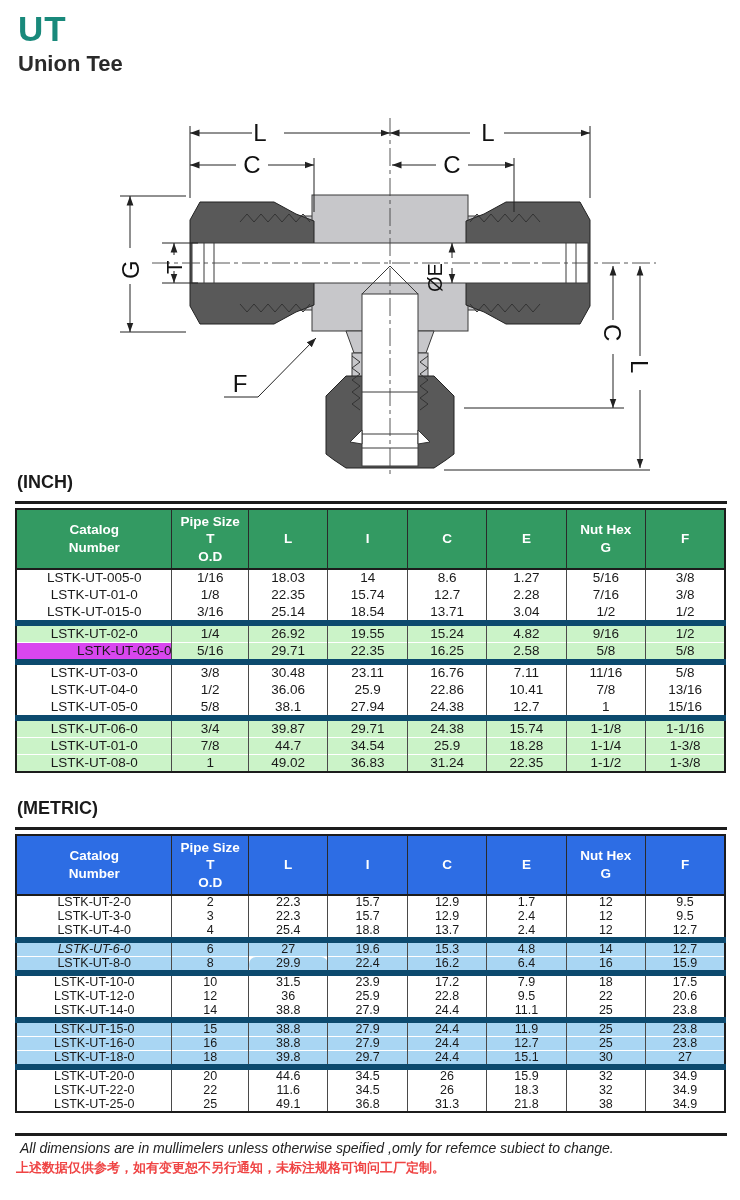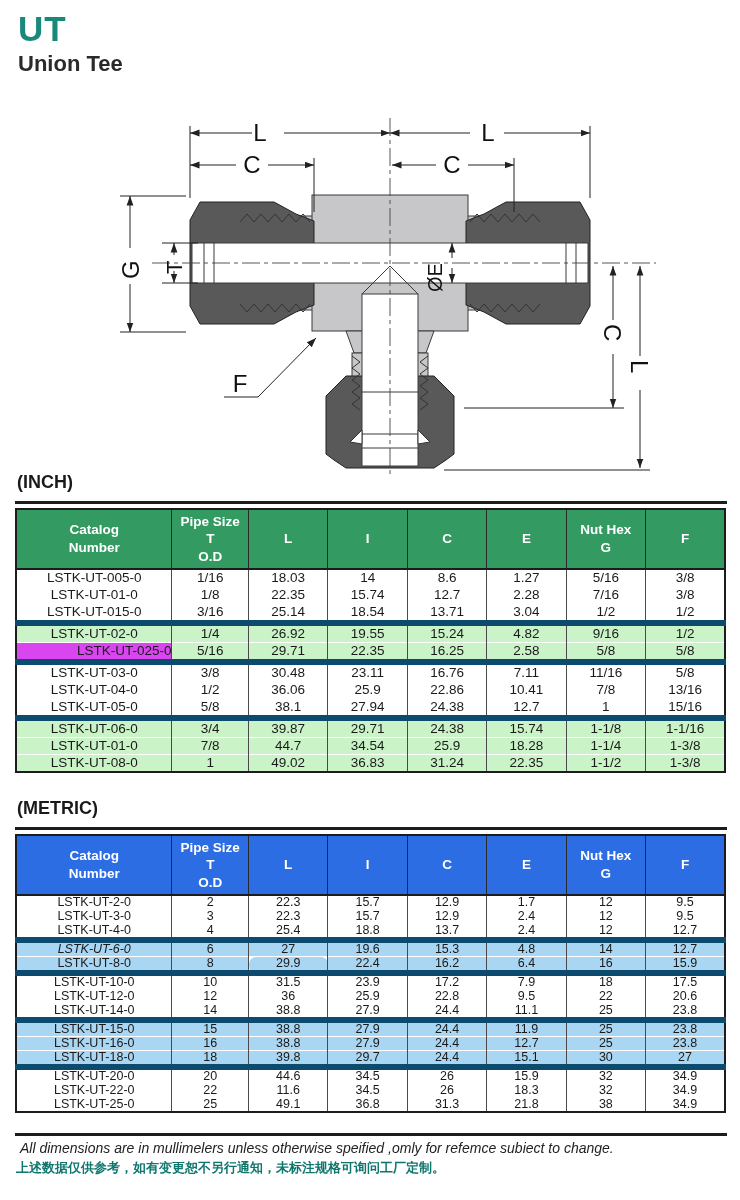--- a/index.html
+++ b/index.html
@@ -15,21 +15,21 @@
              border:2px solid #1c1c1c;}
   .dim-table th{color:#fff;font-size:13.5px;font-weight:bold;line-height:1.3;height:56px;
                 vertical-align:middle;padding:1px 0;border-left:1px solid #2a2a2a;
                 border-bottom:2px solid #1c1c1c;text-align:center;}
   .dim-table td{text-align:center;padding:0;border-left:1px solid #4a4a4a;border-top:1px solid #ffffff;}
   .dim-table th:first-child,.dim-table td:first-child{border-left:none;}
   .dim-table tr.sep td{border-top:6px solid #0c4a6e;}
   .inch td{height:16px;font-size:13.5px;line-height:16px;}
   .metric td{height:13px;font-size:12.5px;line-height:13px;}
   .foot-en{position:absolute;left:20px;font-style:italic;font-size:14px;color:#222;}
-  .foot-zh{position:absolute;left:16px;font-weight:bold;font-size:13px;color:#0f766e;}
+  .foot-zh{position:absolute;left:16px;font-weight:bold;font-size:13px;color:#ef4444;}
   svg text{font-family:"Liberation Sans",sans-serif;fill:#111;}
 </style>
 </head>
 <body>
 
 <div class="page">
 
   <div class="hdr">
     <div class="code" style="color: rgb(25, 137, 123);">UT</div>
     <div class="title">Union Tee</div>

